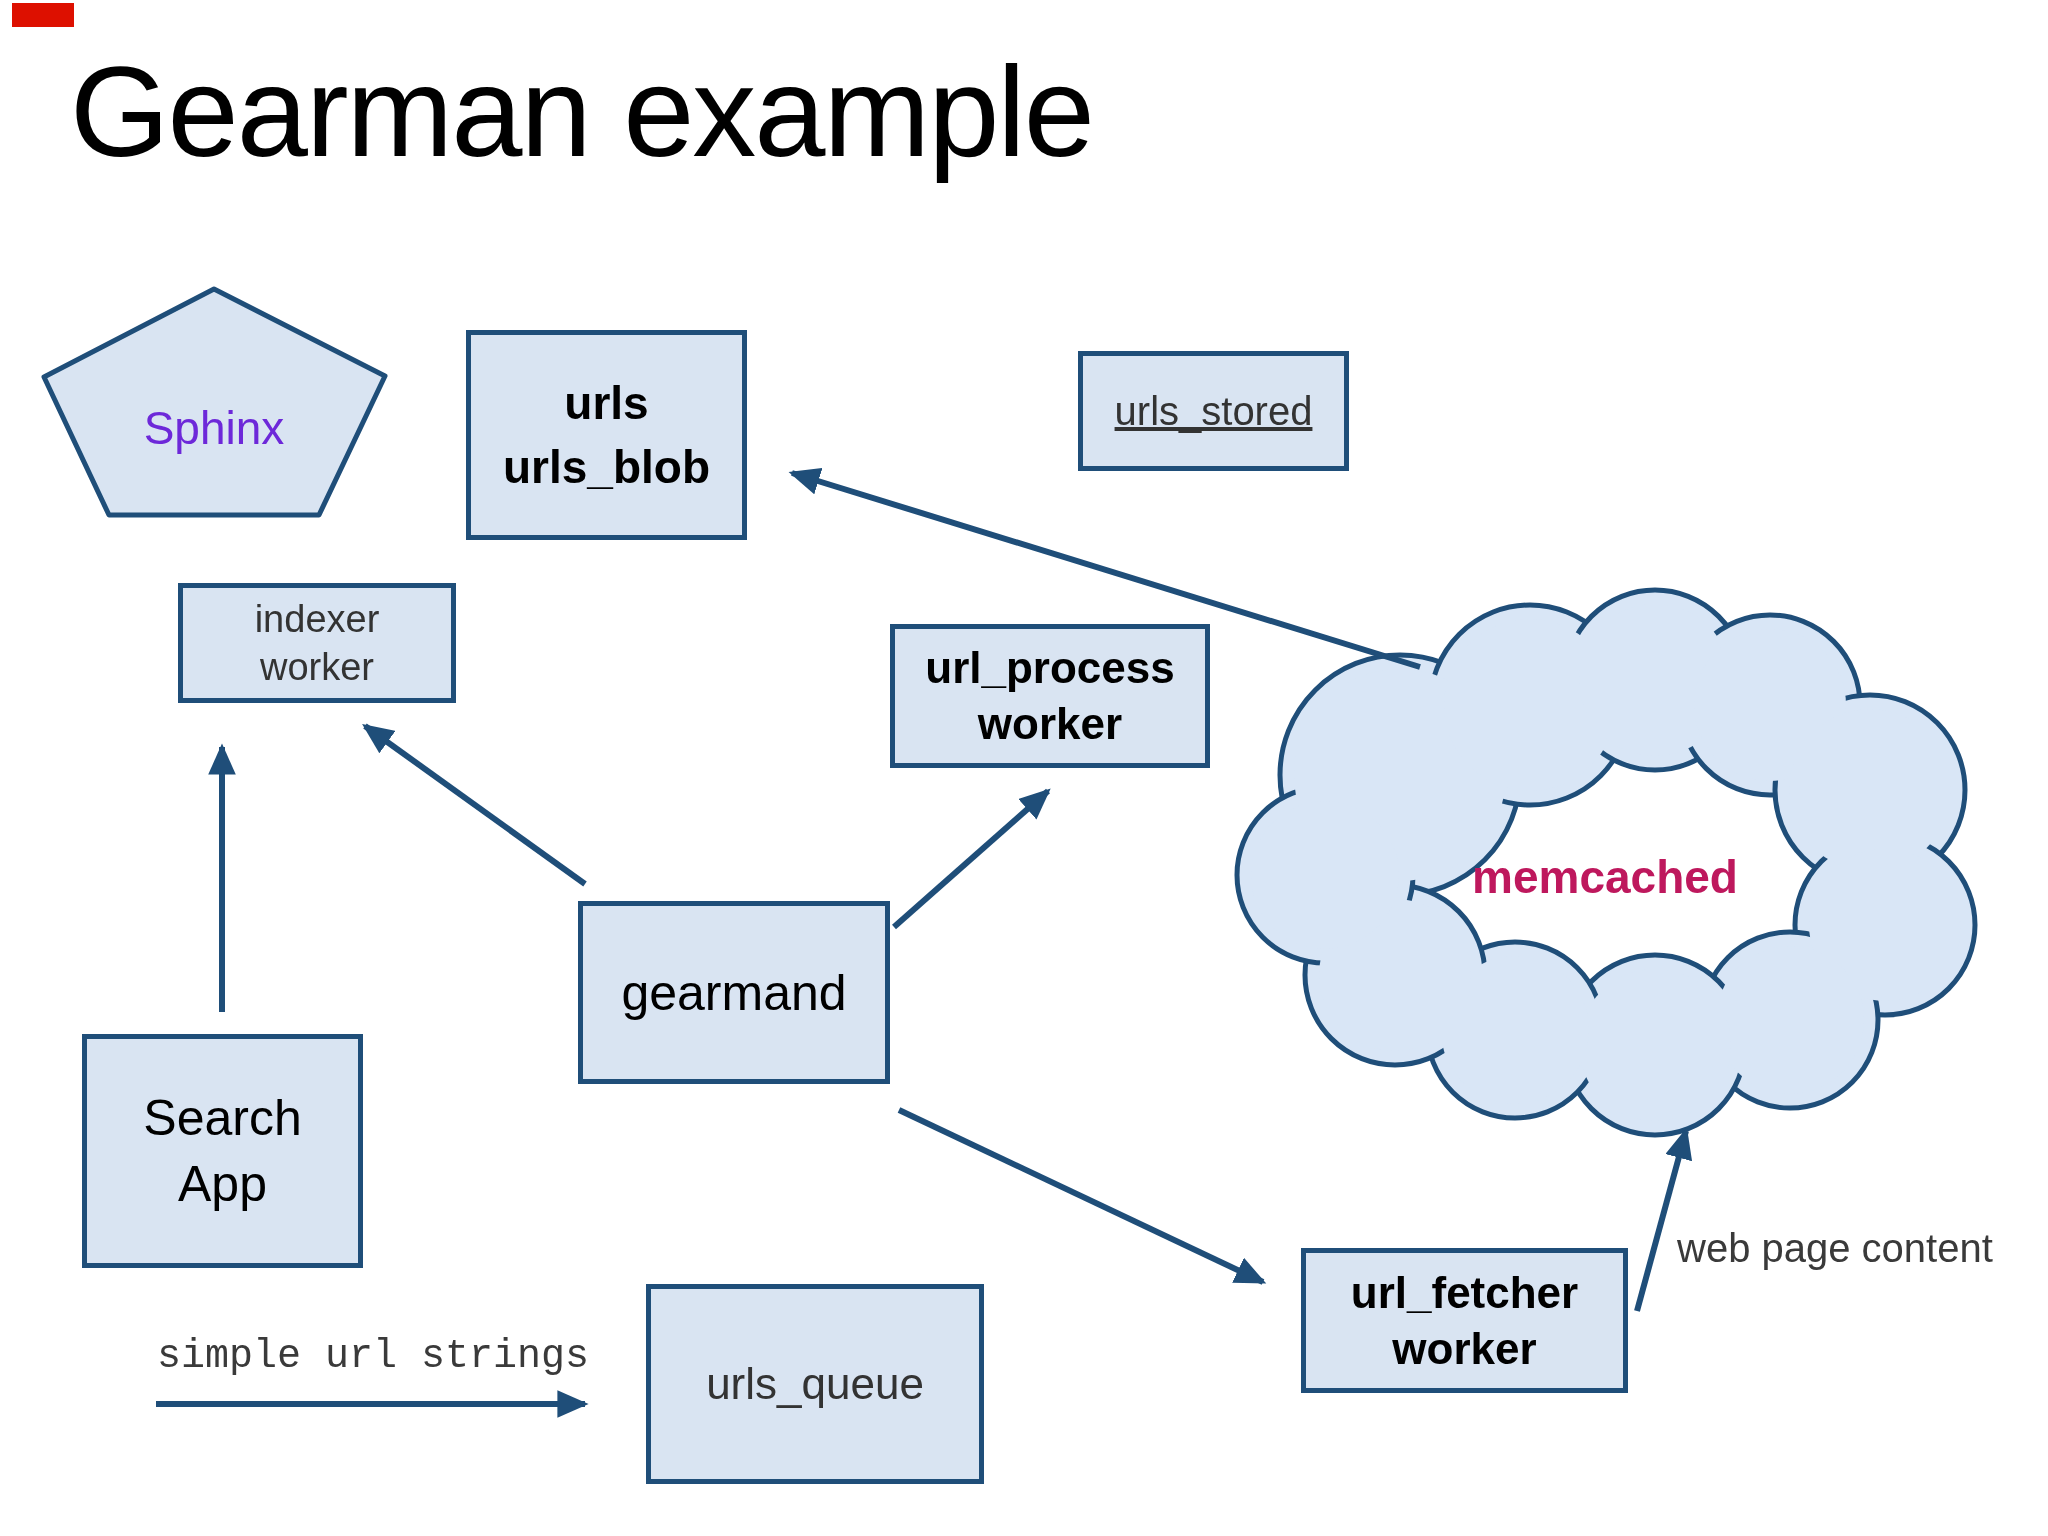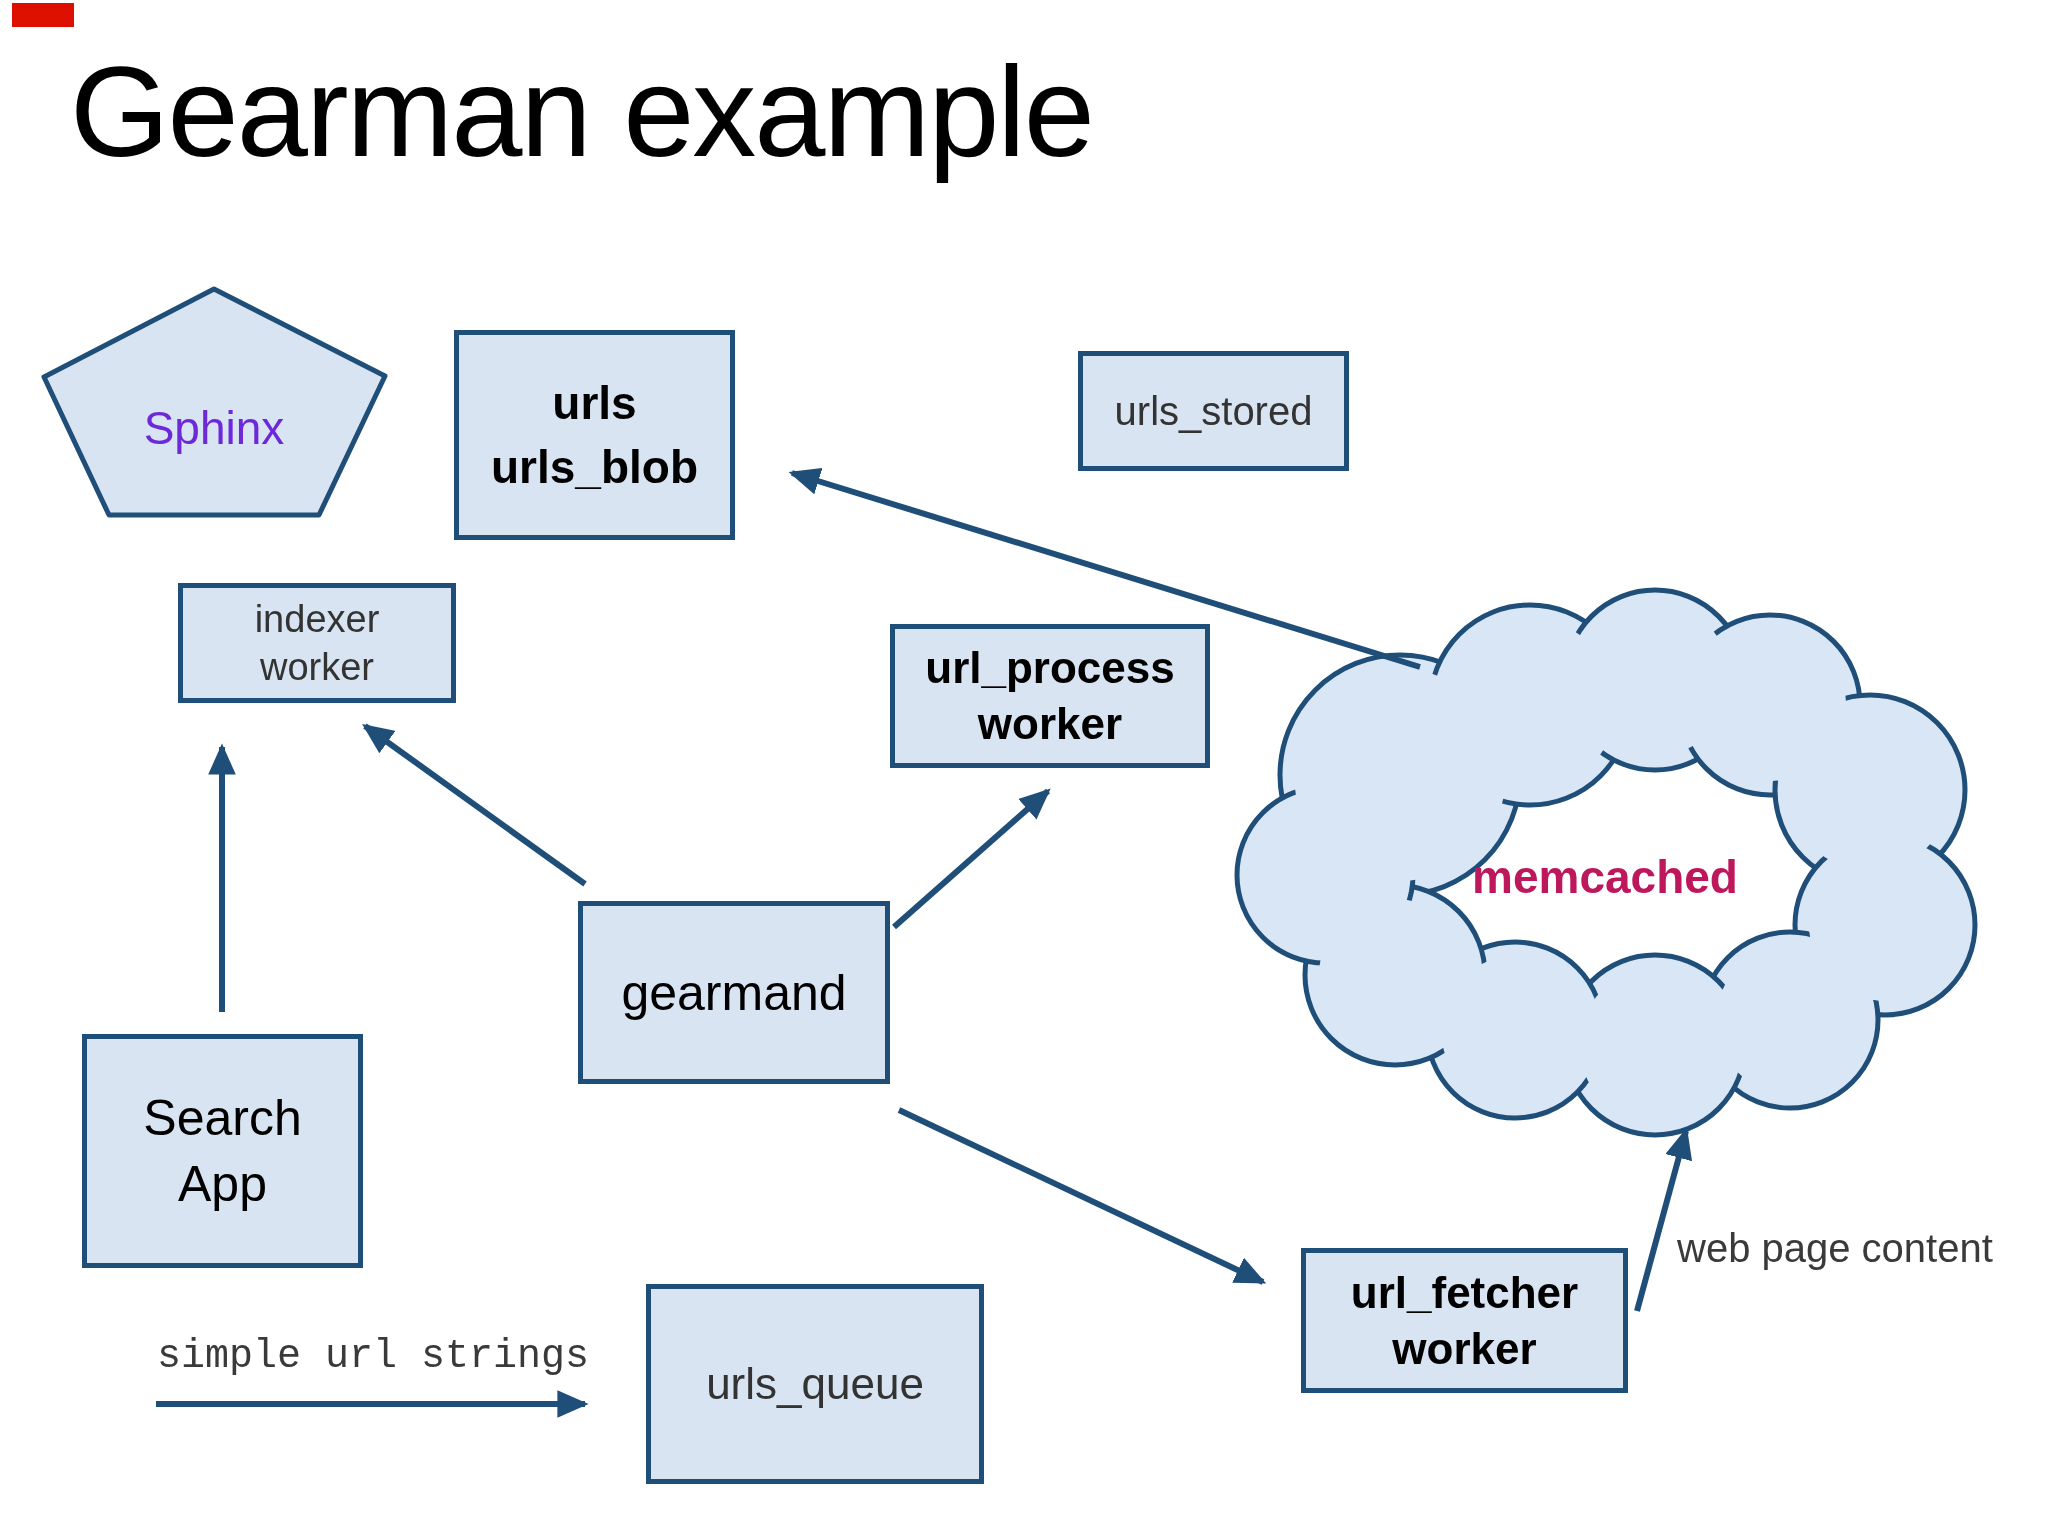--- a/index.html
+++ b/index.html
@@ -24,22 +24,22 @@
   .txt-gray{color:#333;}
   .bold{font-weight:700;}
   .shape-label{
     position:absolute;z-index:3;display:flex;align-items:center;justify-content:center;
     text-align:center;white-space:nowrap;
   }
   .edge-label{
     position:absolute;z-index:2;color:#3a3a3a;font-size:40px;white-space:nowrap;
   }
   
-  .n-urls-blob   {left:454px; top:330px; width:281px; height:210px; font-size:46px; line-height:64px;}
-  .n-urls-stored {left:1078px;top:351px; width:271px; height:120px; font-size:40px;}
+  .n-urls-blob   {left:466px; top:330px; width:281px; height:210px; font-size:46px; line-height:64px;}
+  .n-urls-stored {left:1078px;top:351px; width:271px; height:120px; font-size:40px;text-decoration:underline;}
   .n-indexer     {left:178px; top:583px; width:278px; height:120px; font-size:38px; line-height:48px;}
   .n-url-process {left:890px; top:624px; width:320px; height:144px; font-size:44px; line-height:56px;}
   .n-gearmand    {left:578px; top:901px; width:312px; height:183px; font-size:50px;}
   .n-search-app  {left:82px;  top:1034px;width:281px; height:234px; font-size:50px; line-height:66px;}
   .n-urls-queue  {left:646px; top:1284px;width:338px; height:200px; font-size:44px;}
   .n-url-fetcher {left:1301px;top:1248px;width:327px; height:145px; font-size:44px; line-height:56px;}
   .lbl-sphinx    {left:104px; top:398px; width:220px; height:60px;  font-size:46px; color:#6d28d9;}
   .lbl-memcached {left:1440px;top:845px; width:330px; height:64px;  font-size:46px; color:#be185d; font-weight:700;}
   .lbl-simple    {left:157px; top:1334px;font-family:Liberation Mono, monospace;}
   .lbl-webpage   {left:1677px;top:1226px;}

